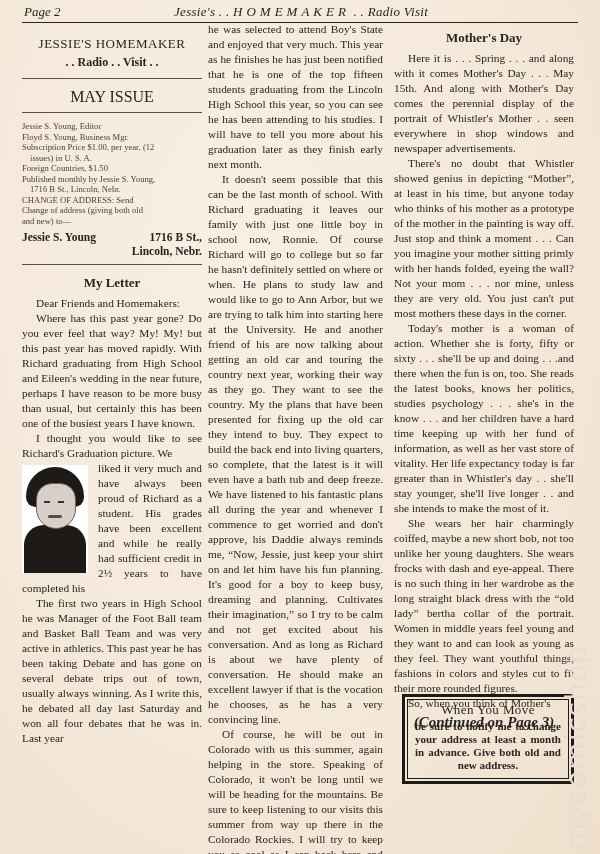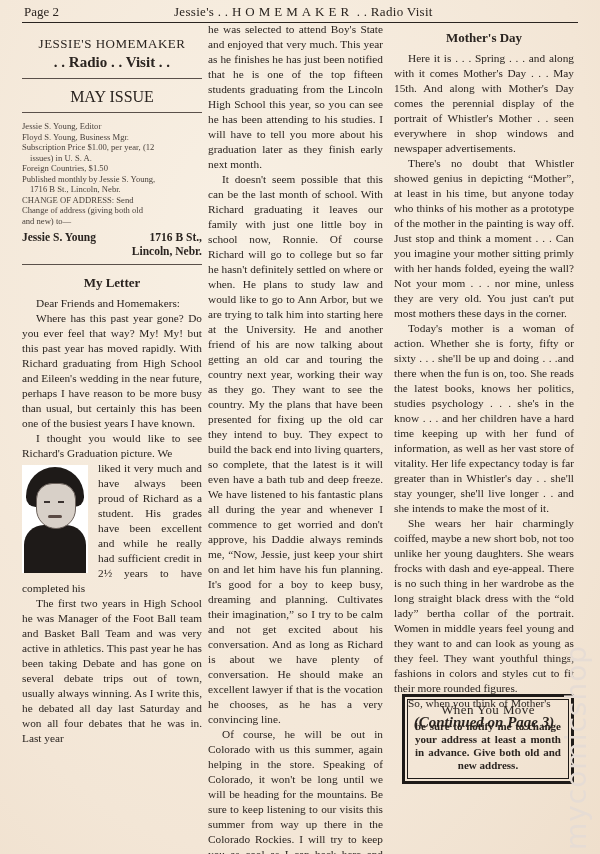--- a/index.html
+++ b/index.html
@@ -12,33 +12,34 @@
   }
   .page {
     position:absolute; left:0; top:0; width:600px; height:854px;
     background: radial-gradient(ellipse at 40% 30%, #f8f0e4 0%, #f3e6d6 70%, #efdfcc 100%);
   }
   .header {
     position:absolute; left:22px; top:0px; width:556px; height:22px;
     border-bottom:1.5px solid #2a2420;
     font-family:"Liberation Serif", serif;
     font-size:13px;
+    font-style:italic;
   }
   .header .pg { position:absolute; left:2px; top:4px; }
   .header .ttl { position:absolute; left:152px; top:4px; letter-spacing:0.3px; }
   .header .ttl .spaced { letter-spacing:4px; }
 
   .col { position:absolute; font-family:"Liberation Serif", serif; font-size:11.3px; line-height:15px; text-align:justify; }
   .col p { margin:0; text-indent:14px; }
   .col1 { left:22px; top:34px; width:180px; }
   .col2 { left:208px; top:22px; width:175px; }
   .col3 { left:394px; top:30px; width:180px; }
 
   .mast1 { text-align:center; font-size:13px; letter-spacing:0.5px; margin-top:2px; }
-  .mast2 { text-align:center; font-size:15px; font-weight:bold; margin-top:4px; padding-bottom:8px; border-bottom:1px solid #5a504a; }
+  .mast2 { text-align:center; font-size:12px; font-weight:bold; margin-top:4px; padding-bottom:8px; border-bottom:1px solid #5a504a; }
   .issue { text-align:center; font-size:16px; margin:10px 0 8px; padding-bottom:8px; border-bottom:1px solid #5a504a; }
   .staff { font-size:8.6px; line-height:10.5px; color:#4a423c; text-align:left; }
   .staff div { margin:0; }
   .staff .ind { padding-left:8px; }
   .addr { font-size:11.5px; font-weight:bold; margin-top:4px; line-height:14px; }
   .addr .row { display:flex; justify-content:space-between;gap:20px; }
   .addr .c { text-align:right; }
   .rule { border-bottom:1px solid #5a504a; margin:6px 0 0; }
   .h2 { text-align:center; font-weight:bold; font-size:13px; margin:10px 0 6px; }
   .photo-wrap { float:left; width:70px; height:112px; margin:4px 6px 0 0; }

